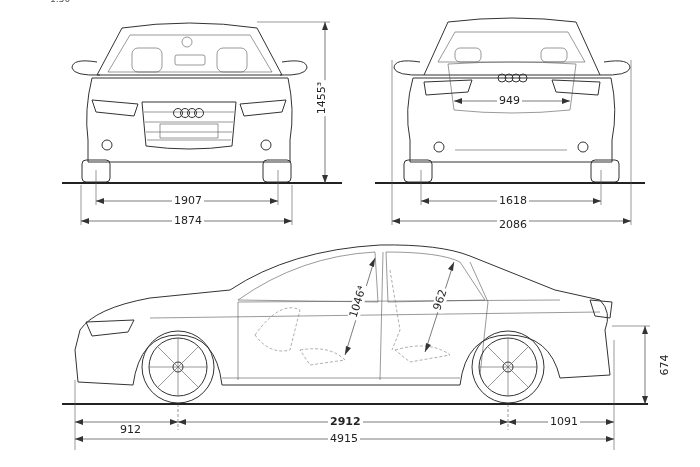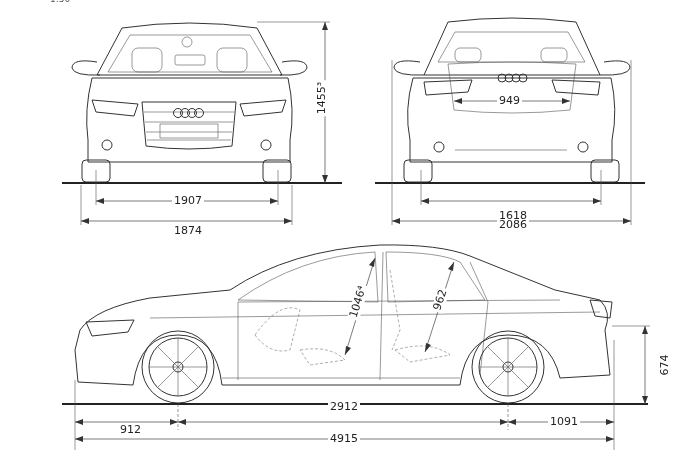--- a/index.html
+++ b/index.html
@@ -182,26 +182,26 @@
   <line class="dim" x1="178" y1="422" x2="508" y2="422"></line>
   <path d="M178,422 l8,-3 v6 z M508,422 l-8,-3 v6 z" fill="#333"></path>
   <line class="dim" x1="508" y1="422" x2="614" y2="422"></line>
   <path d="M508,422 l8,-3 v6 z M614,422 l-8,-3 v6 z" fill="#333"></path>
   <line class="dim" x1="75" y1="439" x2="614" y2="439"></line>
   <path d="M75,439 l8,-3 v6 z M614,439 l-8,-3 v6 z" fill="#333"></path>
 </svg>
 
 <div class="vlbl" style="left:304px;top:92px;transform:rotate(-90deg);">1455³</div>
 <div class="lbl" style="left:172px;top:195px;">1907</div>
-<div class="lbl" style="left:172px;top:225px;">1874</div>
+<div class="lbl" style="left:172px;top:215px;">1874</div>
 
 <div class="lbl" style="left:497px;top:95px;">949</div>
-<div class="lbl" style="left:497px;top:210px;">1618</div>
+<div class="lbl" style="left:497px;top:195px;">1618</div>
 <div class="lbl" style="left:497px;top:219px;">2086</div>
 
 <div class="vlbl" style="left:340px;top:296px;transform:rotate(-73deg);">1046⁴</div>
 <div class="vlbl" style="left:428px;top:294px;transform:rotate(-72deg);">962</div>
 <div class="vlbl" style="left:652px;top:359px;transform:rotate(-90deg);">674</div>
 
 <div class="lbl" style="left:118px;top:416px;margin-top:8px;">912</div>
-<div class="lbl" style="left:328px;top:401px;">2912</div>
+<div class="lbl" style="left:328px;top:416px;font-weight:bold;">2912</div>
 <div class="lbl" style="left:548px;top:416px;text-align:center;">1091</div>
 <div class="lbl" style="left:328px;top:433px;text-align:right;">4915</div>
 
 </body></html>

